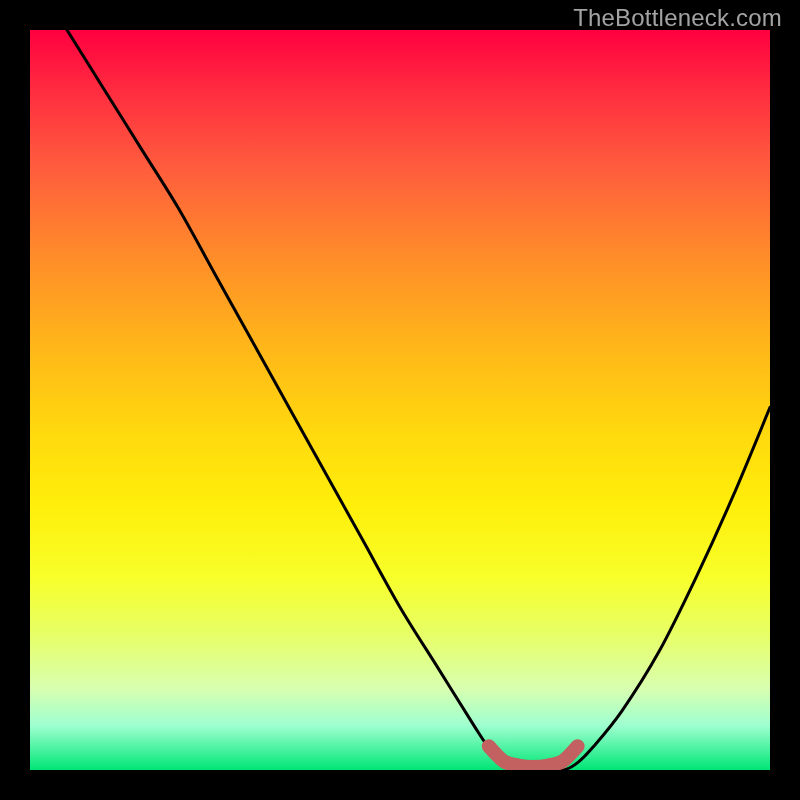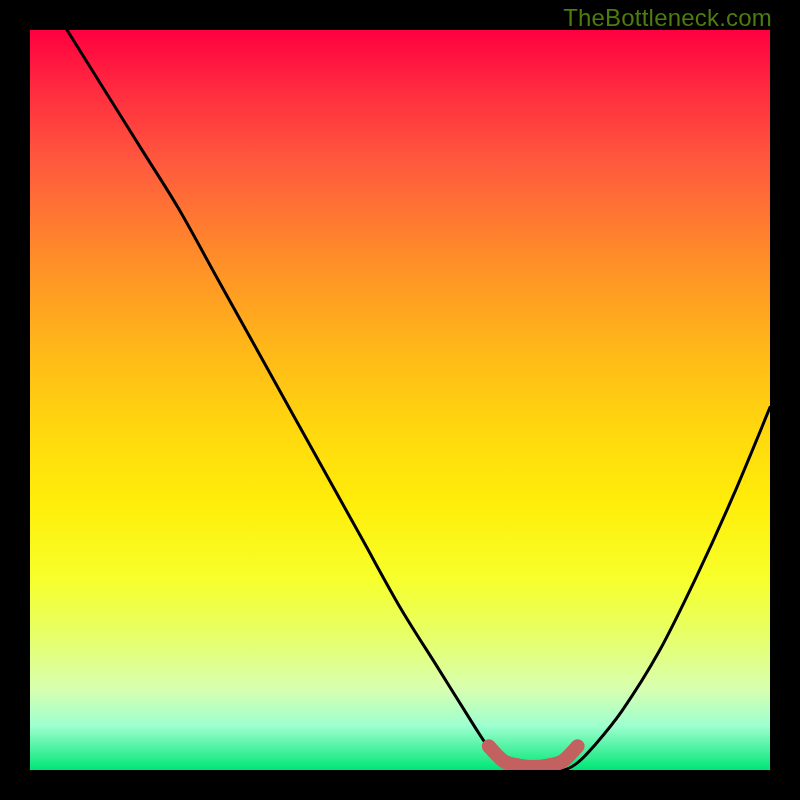--- a/index.html
+++ b/index.html
@@ -44,22 +44,22 @@
     position: absolute;
     left: 0;
     top: 0;
     width: 740px;
     height: 740px;
     display: block;
   }
   .watermark {
     position: absolute;
     top: 4px;
-    right: 28px;
-    color: #4d7c0f;
+    right: 18px;
+    color: #a3a3a3;
     font-size: 24px;
     font-weight: 400;
     letter-spacing: 0.2px;
     user-select: none;
   }
 </style>
 </head>
 <body>
 
 <div class="frame">

